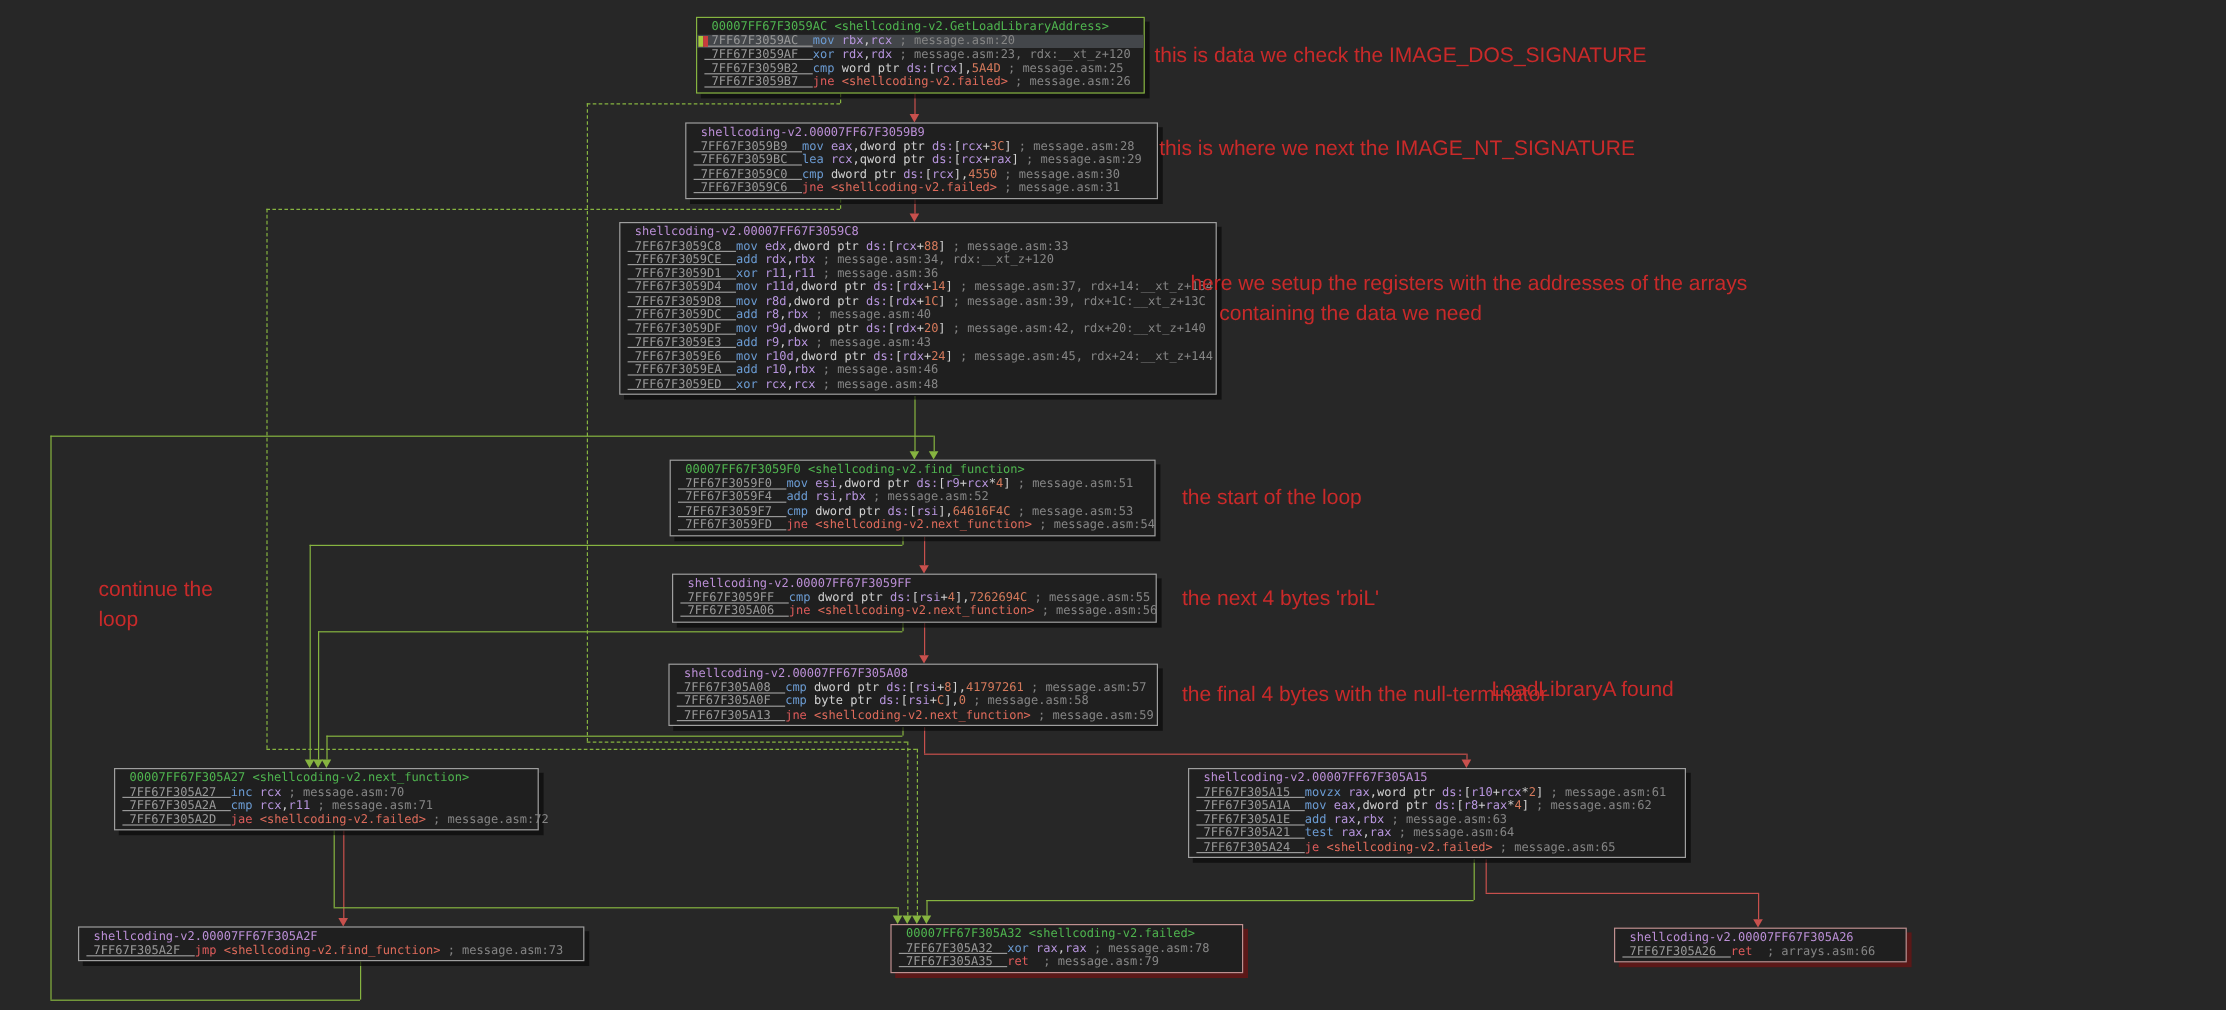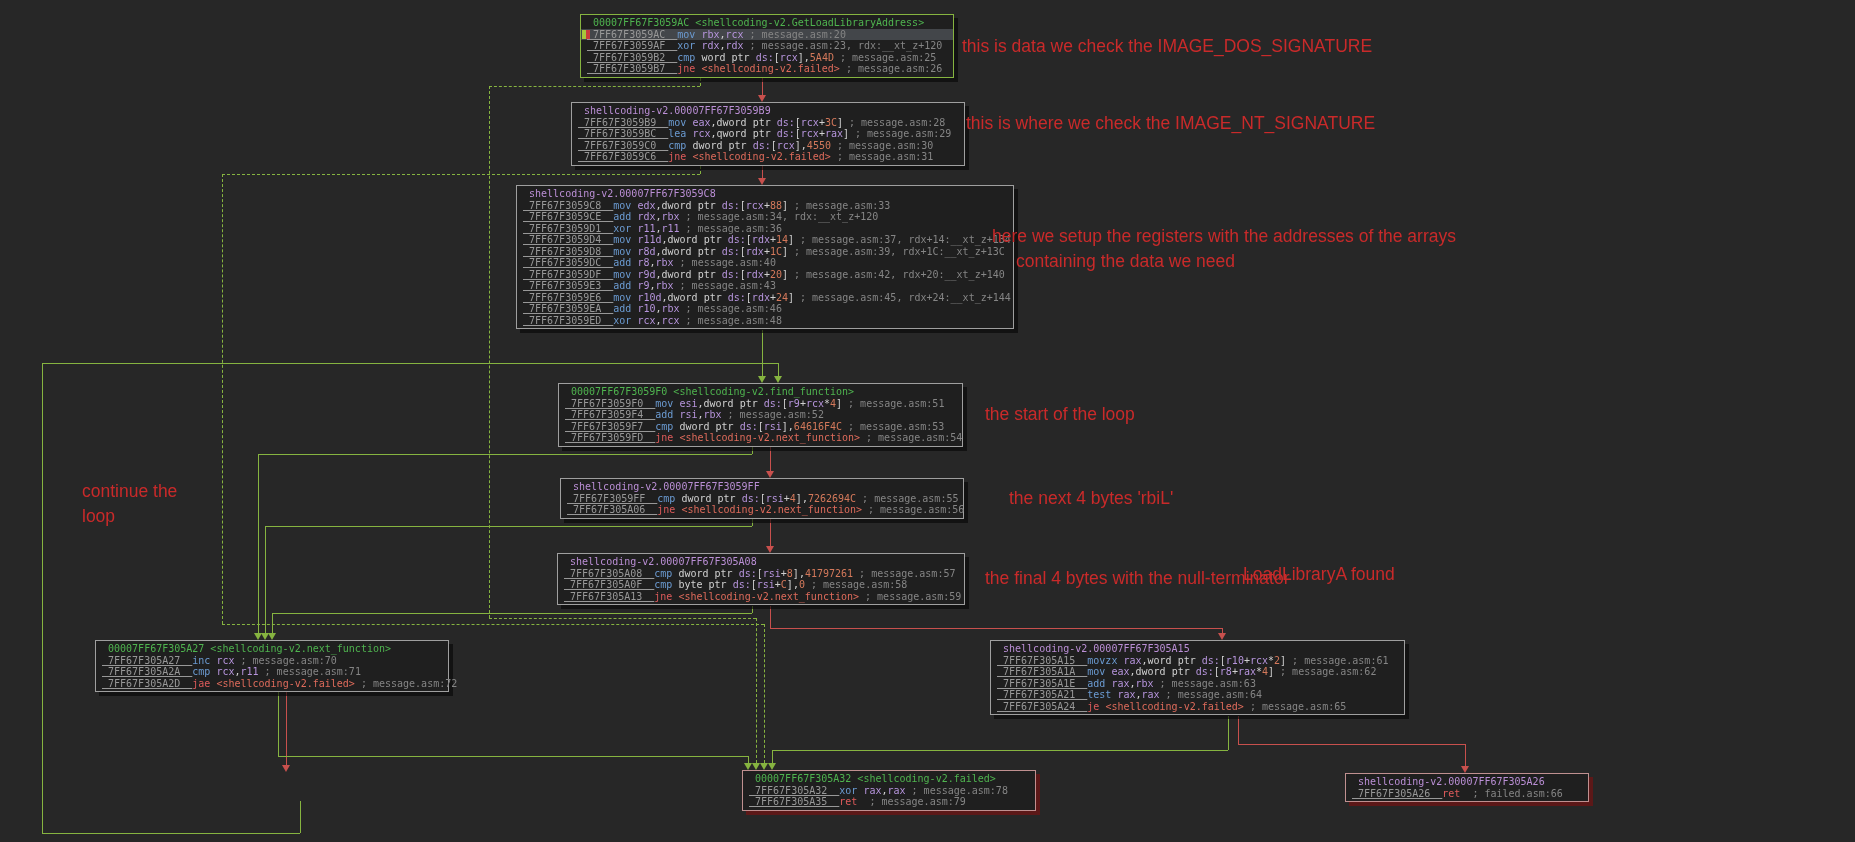--- a/index.html
+++ b/index.html
@@ -99,25 +99,26 @@
     <div class="edge-seg" style="left: 1465px; top: 744px; height: 22px; width: 0px; border-left: 1px solid rgb(200, 80, 77);"></div>
     <div class="arrow-head" style="left: 1461px; top: 766px; border-top-color: rgb(200, 80, 77);"></div>
     <div class="node eip" style="left: 580px; top: 14px; width: 372px;"><div class="node-title t-label"> 00007FF67F3059AC &lt;shellcoding-v2.GetLoadLibraryAddress&gt;</div><div class="insn sel"><span class="cip-mark"><i class="g"></i><i class="r"></i></span><span class="addr"> 7FF67F3059AC  </span><span class="mn">mov </span><span class="reg">rbx</span><span class="pn">,</span><span class="reg">rcx</span><span class="cmt"> ; message.asm:20</span></div><div class="insn"><span class="addr"> 7FF67F3059AF  </span><span class="mn">xor </span><span class="reg">rdx</span><span class="pn">,</span><span class="reg">rdx</span><span class="cmt"> ; message.asm:23, rdx:__xt_z+120</span></div><div class="insn"><span class="addr"> 7FF67F3059B2  </span><span class="mn">cmp </span><span class="kw">word</span><span class="pn"> </span><span class="kw">ptr</span><span class="pn"> </span><span class="reg">ds:</span><span class="pn">[</span><span class="reg">rcx</span><span class="pn">]</span><span class="pn">,</span><span class="num">5A4D</span><span class="cmt"> ; message.asm:25</span></div><div class="insn"><span class="addr"> 7FF67F3059B7  </span><span class="mnj">jne </span><span class="lbl">&lt;shellcoding-v2.failed&gt;</span><span class="cmt"> ; message.asm:26</span></div></div>
     <div class="node" style="left: 571px; top: 102px; width: 392px;"><div class="node-title t-addr"> shellcoding-v2.00007FF67F3059B9</div><div class="insn"><span class="addr"> 7FF67F3059B9  </span><span class="mn">mov </span><span class="reg">eax</span><span class="pn">,</span><span class="kw">dword</span><span class="pn"> </span><span class="kw">ptr</span><span class="pn"> </span><span class="reg">ds:</span><span class="pn">[</span><span class="reg">rcx</span><span class="pn">+</span><span class="num">3C</span><span class="pn">]</span><span class="cmt"> ; message.asm:28</span></div><div class="insn"><span class="addr"> 7FF67F3059BC  </span><span class="mn">lea </span><span class="reg">rcx</span><span class="pn">,</span><span class="kw">qword</span><span class="pn"> </span><span class="kw">ptr</span><span class="pn"> </span><span class="reg">ds:</span><span class="pn">[</span><span class="reg">rcx</span><span class="pn">+</span><span class="reg">rax</span><span class="pn">]</span><span class="cmt"> ; message.asm:29</span></div><div class="insn"><span class="addr"> 7FF67F3059C0  </span><span class="mn">cmp </span><span class="kw">dword</span><span class="pn"> </span><span class="kw">ptr</span><span class="pn"> </span><span class="reg">ds:</span><span class="pn">[</span><span class="reg">rcx</span><span class="pn">]</span><span class="pn">,</span><span class="num">4550</span><span class="cmt"> ; message.asm:30</span></div><div class="insn"><span class="addr"> 7FF67F3059C6  </span><span class="mnj">jne </span><span class="lbl">&lt;shellcoding-v2.failed&gt;</span><span class="cmt"> ; message.asm:31</span></div></div>
     <div class="node" style="left: 516px; top: 185px; width: 496px;"><div class="node-title t-addr"> shellcoding-v2.00007FF67F3059C8</div><div class="insn"><span class="addr"> 7FF67F3059C8  </span><span class="mn">mov </span><span class="reg">edx</span><span class="pn">,</span><span class="kw">dword</span><span class="pn"> </span><span class="kw">ptr</span><span class="pn"> </span><span class="reg">ds:</span><span class="pn">[</span><span class="reg">rcx</span><span class="pn">+</span><span class="num">88</span><span class="pn">]</span><span class="cmt"> ; message.asm:33</span></div><div class="insn"><span class="addr"> 7FF67F3059CE  </span><span class="mn">add </span><span class="reg">rdx</span><span class="pn">,</span><span class="reg">rbx</span><span class="cmt"> ; message.asm:34, rdx:__xt_z+120</span></div><div class="insn"><span class="addr"> 7FF67F3059D1  </span><span class="mn">xor </span><span class="reg">r11</span><span class="pn">,</span><span class="reg">r11</span><span class="cmt"> ; message.asm:36</span></div><div class="insn"><span class="addr"> 7FF67F3059D4  </span><span class="mn">mov </span><span class="reg">r11d</span><span class="pn">,</span><span class="kw">dword</span><span class="pn"> </span><span class="kw">ptr</span><span class="pn"> </span><span class="reg">ds:</span><span class="pn">[</span><span class="reg">rdx</span><span class="pn">+</span><span class="num">14</span><span class="pn">]</span><span class="cmt"> ; message.asm:37, rdx+14:__xt_z+134</span></div><div class="insn"><span class="addr"> 7FF67F3059D8  </span><span class="mn">mov </span><span class="reg">r8d</span><span class="pn">,</span><span class="kw">dword</span><span class="pn"> </span><span class="kw">ptr</span><span class="pn"> </span><span class="reg">ds:</span><span class="pn">[</span><span class="reg">rdx</span><span class="pn">+</span><span class="num">1C</span><span class="pn">]</span><span class="cmt"> ; message.asm:39, rdx+1C:__xt_z+13C</span></div><div class="insn"><span class="addr"> 7FF67F3059DC  </span><span class="mn">add </span><span class="reg">r8</span><span class="pn">,</span><span class="reg">rbx</span><span class="cmt"> ; message.asm:40</span></div><div class="insn"><span class="addr"> 7FF67F3059DF  </span><span class="mn">mov </span><span class="reg">r9d</span><span class="pn">,</span><span class="kw">dword</span><span class="pn"> </span><span class="kw">ptr</span><span class="pn"> </span><span class="reg">ds:</span><span class="pn">[</span><span class="reg">rdx</span><span class="pn">+</span><span class="num">20</span><span class="pn">]</span><span class="cmt"> ; message.asm:42, rdx+20:__xt_z+140</span></div><div class="insn"><span class="addr"> 7FF67F3059E3  </span><span class="mn">add </span><span class="reg">r9</span><span class="pn">,</span><span class="reg">rbx</span><span class="cmt"> ; message.asm:43</span></div><div class="insn"><span class="addr"> 7FF67F3059E6  </span><span class="mn">mov </span><span class="reg">r10d</span><span class="pn">,</span><span class="kw">dword</span><span class="pn"> </span><span class="kw">ptr</span><span class="pn"> </span><span class="reg">ds:</span><span class="pn">[</span><span class="reg">rdx</span><span class="pn">+</span><span class="num">24</span><span class="pn">]</span><span class="cmt"> ; message.asm:45, rdx+24:__xt_z+144</span></div><div class="insn"><span class="addr"> 7FF67F3059EA  </span><span class="mn">add </span><span class="reg">r10</span><span class="pn">,</span><span class="reg">rbx</span><span class="cmt"> ; message.asm:46</span></div><div class="insn"><span class="addr"> 7FF67F3059ED  </span><span class="mn">xor </span><span class="reg">rcx</span><span class="pn">,</span><span class="reg">rcx</span><span class="cmt"> ; message.asm:48</span></div></div>
     <div class="node" style="left: 558px; top: 383px; width: 403px;"><div class="node-title t-label"> 00007FF67F3059F0 &lt;shellcoding-v2.find_function&gt;</div><div class="insn"><span class="addr"> 7FF67F3059F0  </span><span class="mn">mov </span><span class="reg">esi</span><span class="pn">,</span><span class="kw">dword</span><span class="pn"> </span><span class="kw">ptr</span><span class="pn"> </span><span class="reg">ds:</span><span class="pn">[</span><span class="reg">r9</span><span class="pn">+</span><span class="reg">rcx</span><span class="pn">*</span><span class="num">4</span><span class="pn">]</span><span class="cmt"> ; message.asm:51</span></div><div class="insn"><span class="addr"> 7FF67F3059F4  </span><span class="mn">add </span><span class="reg">rsi</span><span class="pn">,</span><span class="reg">rbx</span><span class="cmt"> ; message.asm:52</span></div><div class="insn"><span class="addr"> 7FF67F3059F7  </span><span class="mn">cmp </span><span class="kw">dword</span><span class="pn"> </span><span class="kw">ptr</span><span class="pn"> </span><span class="reg">ds:</span><span class="pn">[</span><span class="reg">rsi</span><span class="pn">]</span><span class="pn">,</span><span class="num">64616F4C</span><span class="cmt"> ; message.asm:53</span></div><div class="insn"><span class="addr"> 7FF67F3059FD  </span><span class="mnj">jne </span><span class="lbl">&lt;shellcoding-v2.next_function&gt;</span><span class="cmt"> ; message.asm:54</span></div></div>
     <div class="node" style="left: 560px; top: 478px; width: 402px;"><div class="node-title t-addr"> shellcoding-v2.00007FF67F3059FF</div><div class="insn"><span class="addr"> 7FF67F3059FF  </span><span class="mn">cmp </span><span class="kw">dword</span><span class="pn"> </span><span class="kw">ptr</span><span class="pn"> </span><span class="reg">ds:</span><span class="pn">[</span><span class="reg">rsi</span><span class="pn">+</span><span class="num">4</span><span class="pn">]</span><span class="pn">,</span><span class="num">7262694C</span><span class="cmt"> ; message.asm:55</span></div><div class="insn"><span class="addr"> 7FF67F305A06  </span><span class="mnj">jne </span><span class="lbl">&lt;shellcoding-v2.next_function&gt;</span><span class="cmt"> ; message.asm:56</span></div></div>
     <div class="node" style="left: 557px; top: 553px; width: 406px;"><div class="node-title t-addr"> shellcoding-v2.00007FF67F305A08</div><div class="insn"><span class="addr"> 7FF67F305A08  </span><span class="mn">cmp </span><span class="kw">dword</span><span class="pn"> </span><span class="kw">ptr</span><span class="pn"> </span><span class="reg">ds:</span><span class="pn">[</span><span class="reg">rsi</span><span class="pn">+</span><span class="num">8</span><span class="pn">]</span><span class="pn">,</span><span class="num">41797261</span><span class="cmt"> ; message.asm:57</span></div><div class="insn"><span class="addr"> 7FF67F305A0F  </span><span class="mn">cmp </span><span class="kw">byte</span><span class="pn"> </span><span class="kw">ptr</span><span class="pn"> </span><span class="reg">ds:</span><span class="pn">[</span><span class="reg">rsi</span><span class="pn">+</span><span class="num">C</span><span class="pn">]</span><span class="pn">,</span><span class="num">0</span><span class="cmt"> ; message.asm:58</span></div><div class="insn"><span class="addr"> 7FF67F305A13  </span><span class="mnj">jne </span><span class="lbl">&lt;shellcoding-v2.next_function&gt;</span><span class="cmt"> ; message.asm:59</span></div></div>
     <div class="node" style="left: 95px; top: 640px; width: 352px;"><div class="node-title t-label"> 00007FF67F305A27 &lt;shellcoding-v2.next_function&gt;</div><div class="insn"><span class="addr"> 7FF67F305A27  </span><span class="mn">inc </span><span class="reg">rcx</span><span class="cmt"> ; message.asm:70</span></div><div class="insn"><span class="addr"> 7FF67F305A2A  </span><span class="mn">cmp </span><span class="reg">rcx</span><span class="pn">,</span><span class="reg">r11</span><span class="cmt"> ; message.asm:71</span></div><div class="insn"><span class="addr"> 7FF67F305A2D  </span><span class="mnj">jae </span><span class="lbl">&lt;shellcoding-v2.failed&gt;</span><span class="cmt"> ; message.asm:72</span></div></div>
     <div class="node" style="left: 990px; top: 640px; width: 413px;"><div class="node-title t-addr"> shellcoding-v2.00007FF67F305A15</div><div class="insn"><span class="addr"> 7FF67F305A15  </span><span class="mn">movzx </span><span class="reg">rax</span><span class="pn">,</span><span class="kw">word</span><span class="pn"> </span><span class="kw">ptr</span><span class="pn"> </span><span class="reg">ds:</span><span class="pn">[</span><span class="reg">r10</span><span class="pn">+</span><span class="reg">rcx</span><span class="pn">*</span><span class="num">2</span><span class="pn">]</span><span class="cmt"> ; message.asm:61</span></div><div class="insn"><span class="addr"> 7FF67F305A1A  </span><span class="mn">mov </span><span class="reg">eax</span><span class="pn">,</span><span class="kw">dword</span><span class="pn"> </span><span class="kw">ptr</span><span class="pn"> </span><span class="reg">ds:</span><span class="pn">[</span><span class="reg">r8</span><span class="pn">+</span><span class="reg">rax</span><span class="pn">*</span><span class="num">4</span><span class="pn">]</span><span class="cmt"> ; message.asm:62</span></div><div class="insn"><span class="addr"> 7FF67F305A1E  </span><span class="mn">add </span><span class="reg">rax</span><span class="pn">,</span><span class="reg">rbx</span><span class="cmt"> ; message.asm:63</span></div><div class="insn"><span class="addr"> 7FF67F305A21  </span><span class="mn">test </span><span class="reg">rax</span><span class="pn">,</span><span class="reg">rax</span><span class="cmt"> ; message.asm:64</span></div><div class="insn"><span class="addr"> 7FF67F305A24  </span><span class="mnj">je </span><span class="lbl">&lt;shellcoding-v2.failed&gt;</span><span class="cmt"> ; message.asm:65</span></div></div>
+    <div class="node" style="left: 65px; top: 772px; width: 420px;"><div class="node-title t-addr"> shellcoding-v2.00007FF67F305A2F</div><div class="insn"><span class="addr"> 7FF67F305A2F  </span><span class="mnj">jmp </span><span class="lbl">&lt;shellcoding-v2.find_function&gt;</span><span class="cmt"> ; message.asm:73</span></div></div>
     <div class="node terminal" style="left: 742px; top: 770px; width: 292px;"><div class="node-title t-label"> 00007FF67F305A32 &lt;shellcoding-v2.failed&gt;</div><div class="insn"><span class="addr"> 7FF67F305A32  </span><span class="mn">xor </span><span class="reg">rax</span><span class="pn">,</span><span class="reg">rax</span><span class="cmt"> ; message.asm:78</span></div><div class="insn"><span class="addr"> 7FF67F305A35  </span><span class="mnj">ret </span><span class="cmt"> ; message.asm:79</span></div></div>
-    <div class="node terminal" style="left: 1345px; top: 773px; width: 242px;"><div class="node-title t-addr"> shellcoding-v2.00007FF67F305A26</div><div class="insn"><span class="addr"> 7FF67F305A26  </span><span class="mnj">ret </span><span class="cmt"> ; failed.asm:66</span></div></div>
+    <div class="node terminal" style="left: 1345px; top: 773px; width: 242px;"><div class="node-title t-addr"> shellcoding-v2.00007FF67F305A26</div><div class="insn"><span class="addr"> 7FF67F305A26  </span><span class="mnj">ret </span><span class="cmt"> ; arrays.asm:66</span></div></div>
     <div class="annotation" style="left: 962px; top: 36px;">this is data we check the IMAGE_DOS_SIGNATURE</div>
-    <div class="annotation" style="left: 966px; top: 113px;">this is where we check the IMAGE_NT_SIGNATURE</div>
+    <div class="annotation" style="left: 966px; top: 113px;">this is where we next the IMAGE_NT_SIGNATURE</div>
     <div class="annotation" style="left: 992px; top: 226px; text-align: right;">here we setup the registers with the addresses of the arrays</div>
     <div class="annotation" style="left: 1016px; top: 251px;">containing the data we need</div>
     <div class="annotation" style="left: 985px; top: 404px;">the start of the loop</div>
-    <div class="annotation" style="left: 985px; top: 488px; margin-left: 24px;">the next 4 bytes 'rbiL'</div>
+    <div class="annotation" style="left: 985px; top: 488px;">the next 4 bytes 'rbiL'</div>
     <div class="annotation" style="left: 985px; top: 568px;">the final 4 bytes with the null-terminator</div>
     <div class="annotation" style="left: 82px; top: 481px;">continue the</div>
     <div class="annotation" style="left: 82px; top: 506px;">loop</div>
     <div class="annotation" style="left: 1243px; top: 564px;">LoadLibraryA found</div>
   </div>
 
 </body></html>

